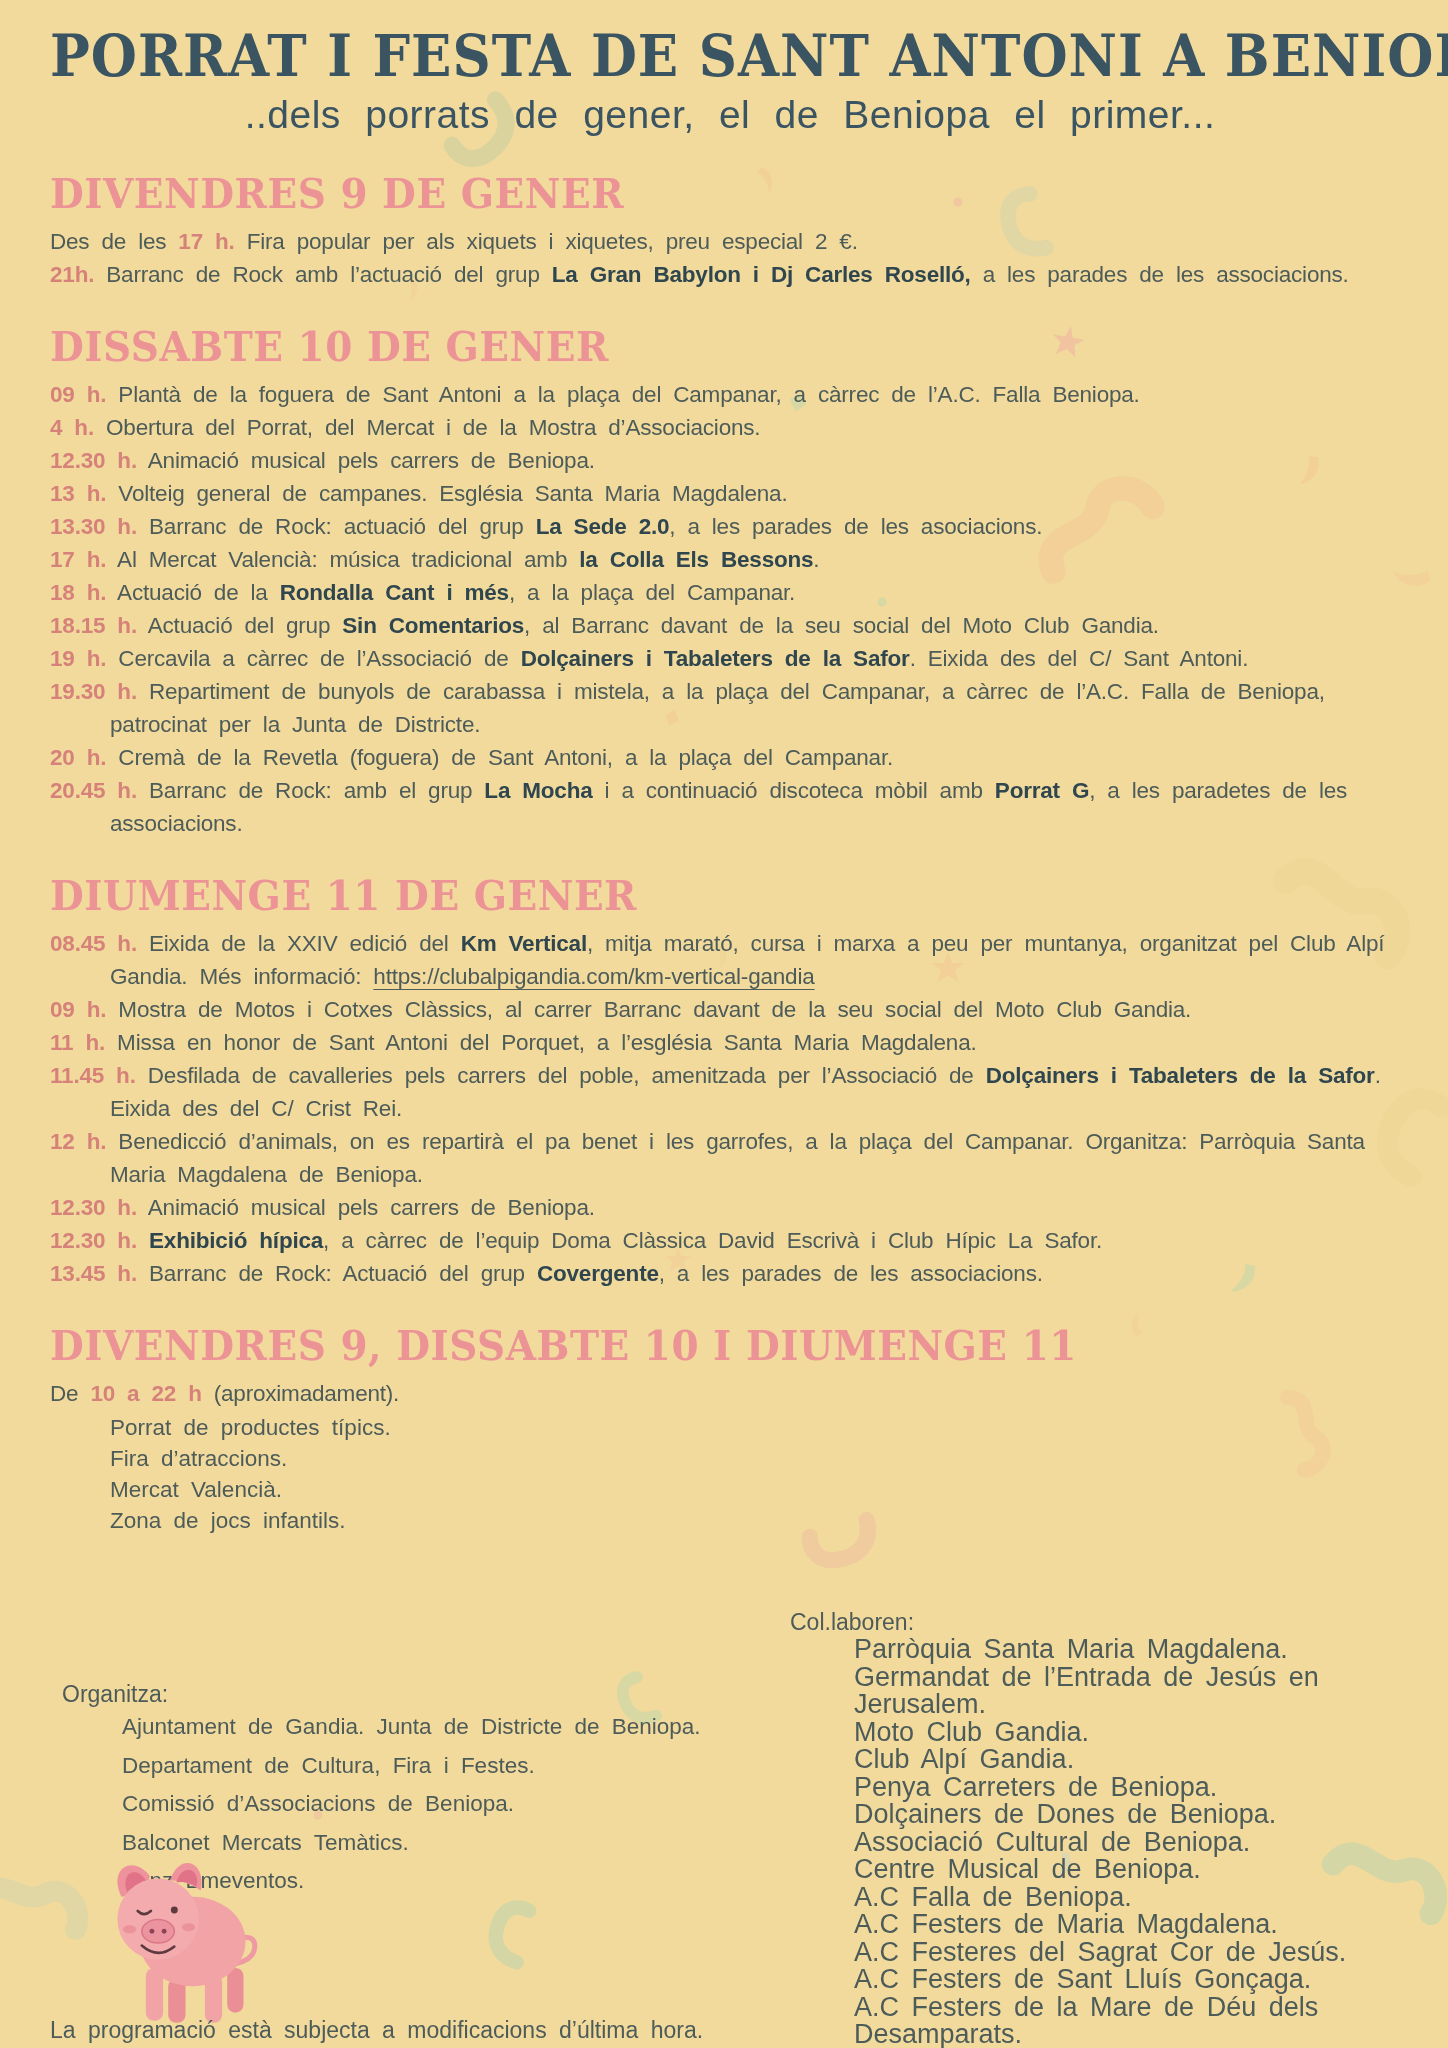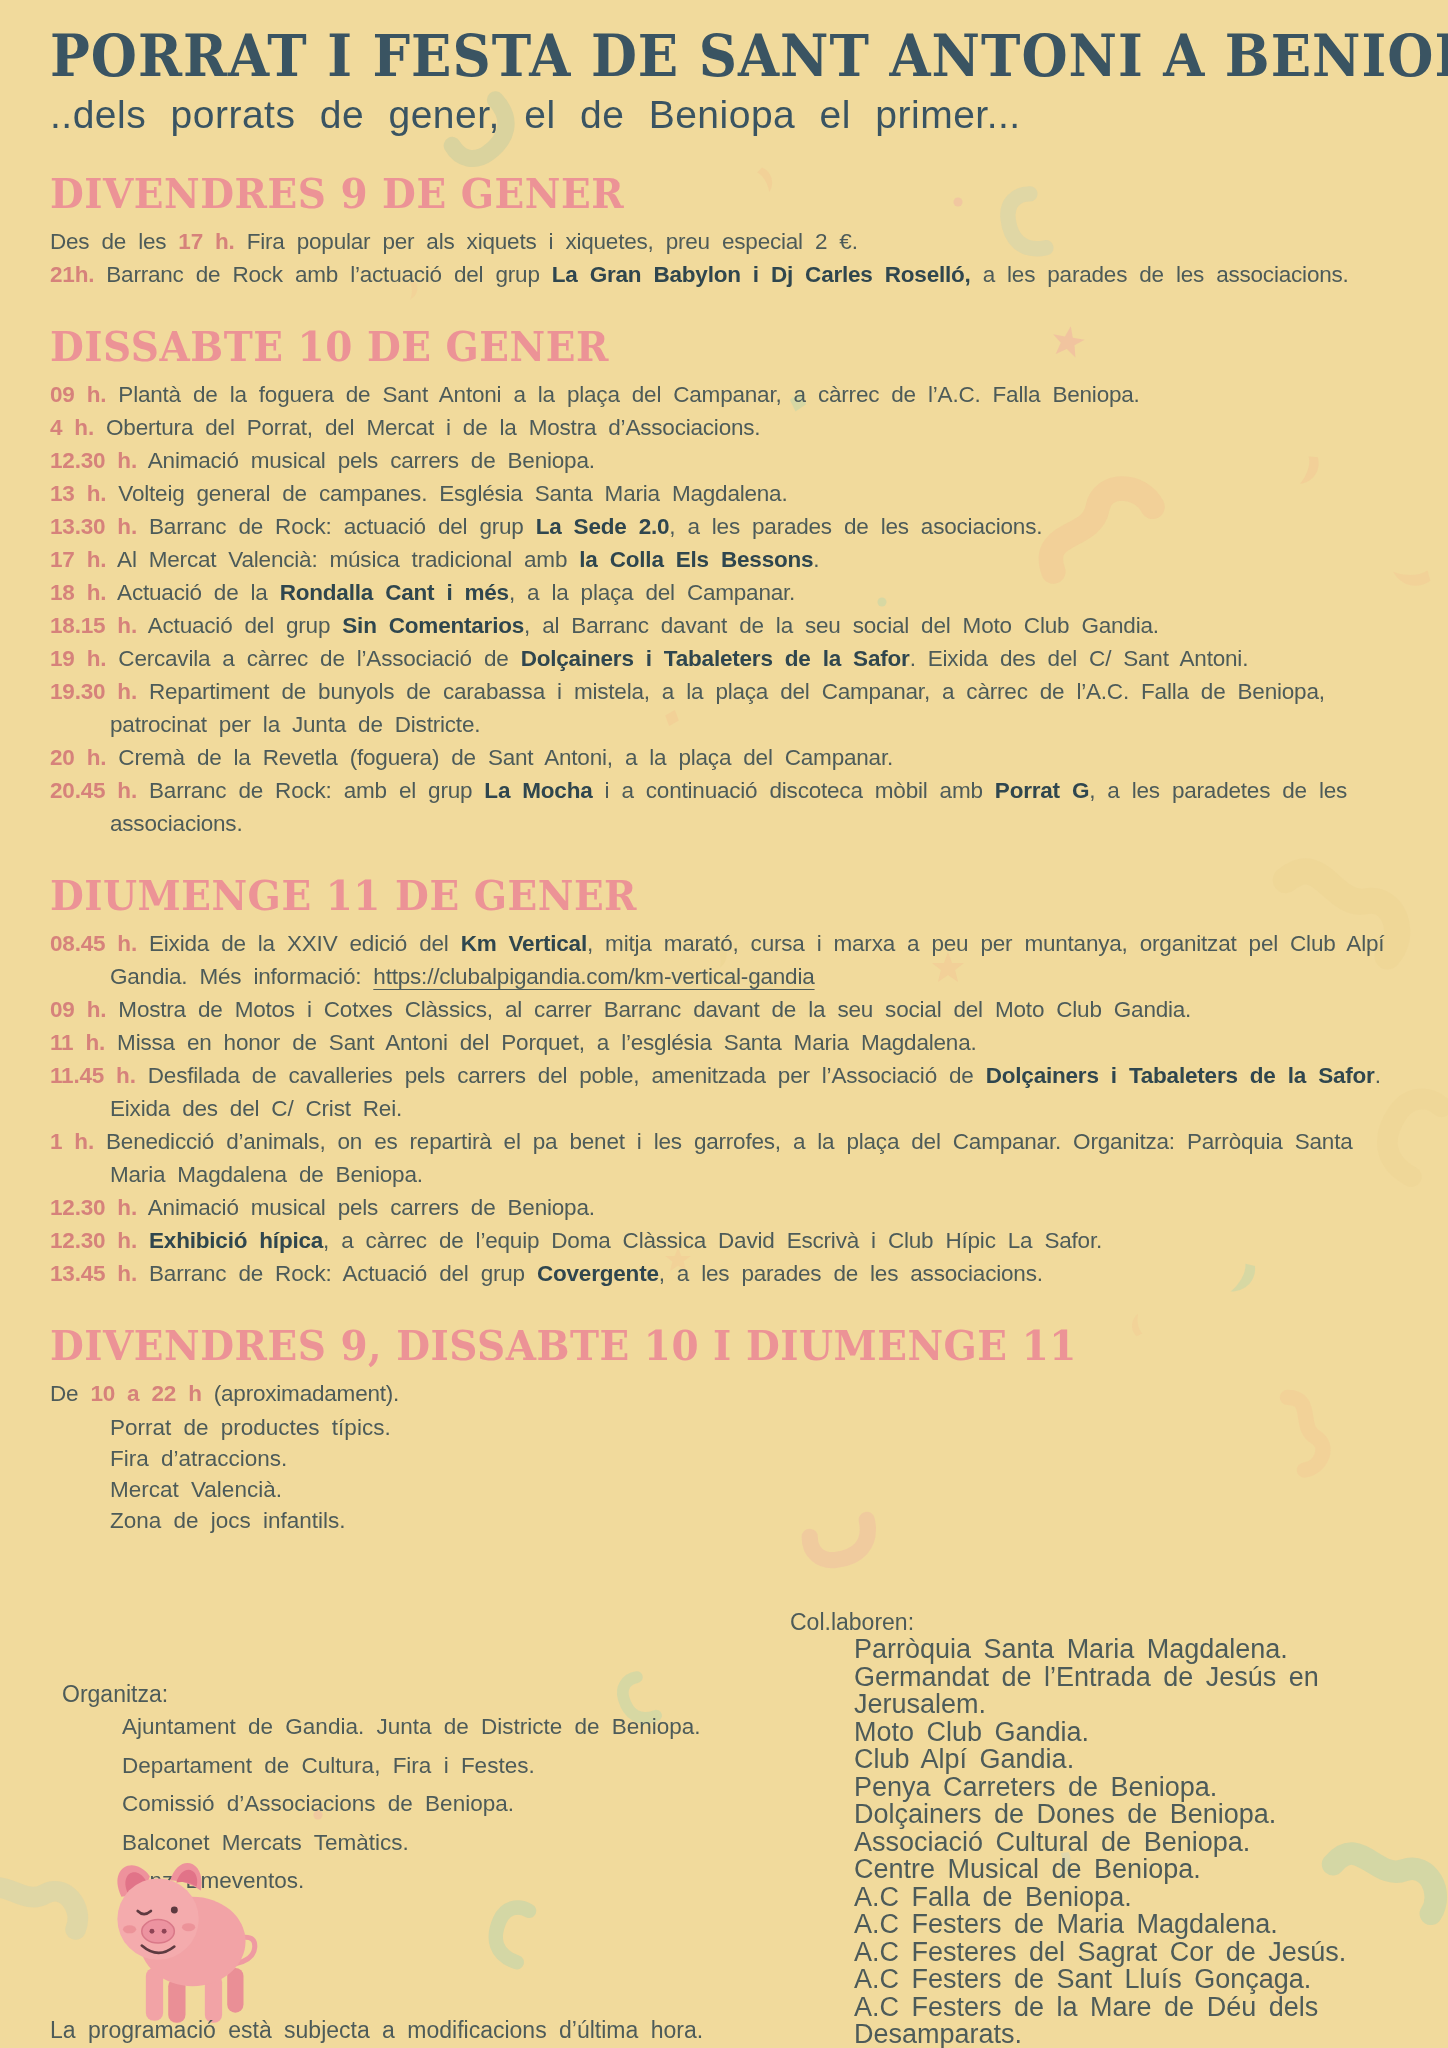--- a/index.html
+++ b/index.html
@@ -9,21 +9,21 @@
   html,body{margin:0;padding:0;}
   .page{position:relative;width:1448px;height:2048px;background:var(--bg);
         overflow:hidden;font-family:"Liberation Sans",sans-serif;}
   .confetti{position:absolute;inset:0;z-index:1;pointer-events:none;}
   .confetti svg{position:absolute;overflow:visible;}
   .content{position:absolute;inset:0;padding:22px 38px 0 50px;z-index:2;}
 
   h1{margin:0;text-align:center;font-family:"DejaVu Serif","Liberation Serif",serif;
      font-weight:700;font-size:53px;line-height:62px;color:var(--title);
      letter-spacing:1px;transform:scaleY(1.08);transform-origin:top center;white-space:nowrap;}
-  .subtitle{margin-top:8px;text-align:left;font-size:39px;line-height:46px;
+  .subtitle{margin-top:8px;text-align:center;font-size:39px;line-height:46px;
      color:var(--title);word-spacing:13px;letter-spacing:.5px;}
 
   h2{margin:33px 0 10px;font-family:"DejaVu Serif","Liberation Serif",serif;
      font-weight:700;font-size:39px;line-height:44px;color:var(--head);letter-spacing:.5px;
      transform:scaleY(1.05);transform-origin:left center;white-space:nowrap;}
 
   .event{margin:0;font-size:22.5px;line-height:33px;color:var(--body);
      word-spacing:6px;letter-spacing:-.2px;padding-left:60px;text-indent:-60px;}
   .seg-t{color:var(--time);font-weight:700;}
   .seg-b{color:var(--emph);font-weight:700;}
@@ -167,21 +167,21 @@
         </div>
     </section>
 
     <section>
       <h2>DIUMENGE 11 DE GENER</h2>
       <div class="events">
           <p class="event"><span class="seg-t">08.45 h.</span><span class="seg-n"> Eixida de la XXIV edició del </span><span class="seg-b">Km Vertical</span><span class="seg-n">, mitja marató, cursa i marxa a peu per muntanya, organitzat pel Club Alpí Gandia. Més informació: </span><span class="seg-u">https://clubalpigandia.com/km-vertical-gandia</span></p>
           <p class="event"><span class="seg-t">09 h.</span><span class="seg-n"> Mostra de Motos i Cotxes Clàssics, al carrer Barranc davant de la seu social del Moto Club Gandia.</span></p>
           <p class="event"><span class="seg-t">11 h.</span><span class="seg-n"> Missa en honor de Sant Antoni del Porquet, a l’església Santa Maria Magdalena.</span></p>
           <p class="event"><span class="seg-t">11.45 h.</span><span class="seg-n"> Desfilada de cavalleries pels carrers del poble, amenitzada per l’Associació de </span><span class="seg-b">Dolçainers i Tabaleters de la Safor</span><span class="seg-n">. Eixida des del C/ Crist Rei.</span></p>
-          <p class="event"><span class="seg-t">1 h.</span><span class="seg-n"> Benedicció d’animals, on es repartirà el pa benet i les garrofes, a la plaça del Campanar. Organitza: Parròquia Santa Maria Magdalena de Beniopa.</span></p>
+          <p class="event"><span class="seg-t">12 h.</span><span class="seg-n"> Benedicció d’animals, on es repartirà el pa benet i les garrofes, a la plaça del Campanar. Organitza: Parròquia Santa Maria Magdalena de Beniopa.</span></p>
           <p class="event"><span class="seg-t">12.30 h.</span><span class="seg-n"> Animació musical pels carrers de Beniopa.</span></p>
           <p class="event"><span class="seg-t">12.30 h.</span><span class="seg-n"> </span><span class="seg-b">Exhibició hípica</span><span class="seg-n">, a càrrec de l’equip Doma Clàssica David Escrivà i Club Hípic La Safor.</span></p>
           <p class="event"><span class="seg-t">13.45 h.</span><span class="seg-n"> Barranc de Rock: Actuació del grup </span><span class="seg-b">Covergente</span><span class="seg-n">, a les parades de les associacions.</span></p>
         </div>
     </section>
 
     <section>
       <h2>DIVENDRES 9, DISSABTE 10 I DIUMENGE 11</h2>
       <div class="events">
           <p class="event"><span class="seg-n">De </span><span class="seg-t">10 a 22 h</span><span class="seg-n"> (aproximadament).</span></p>

